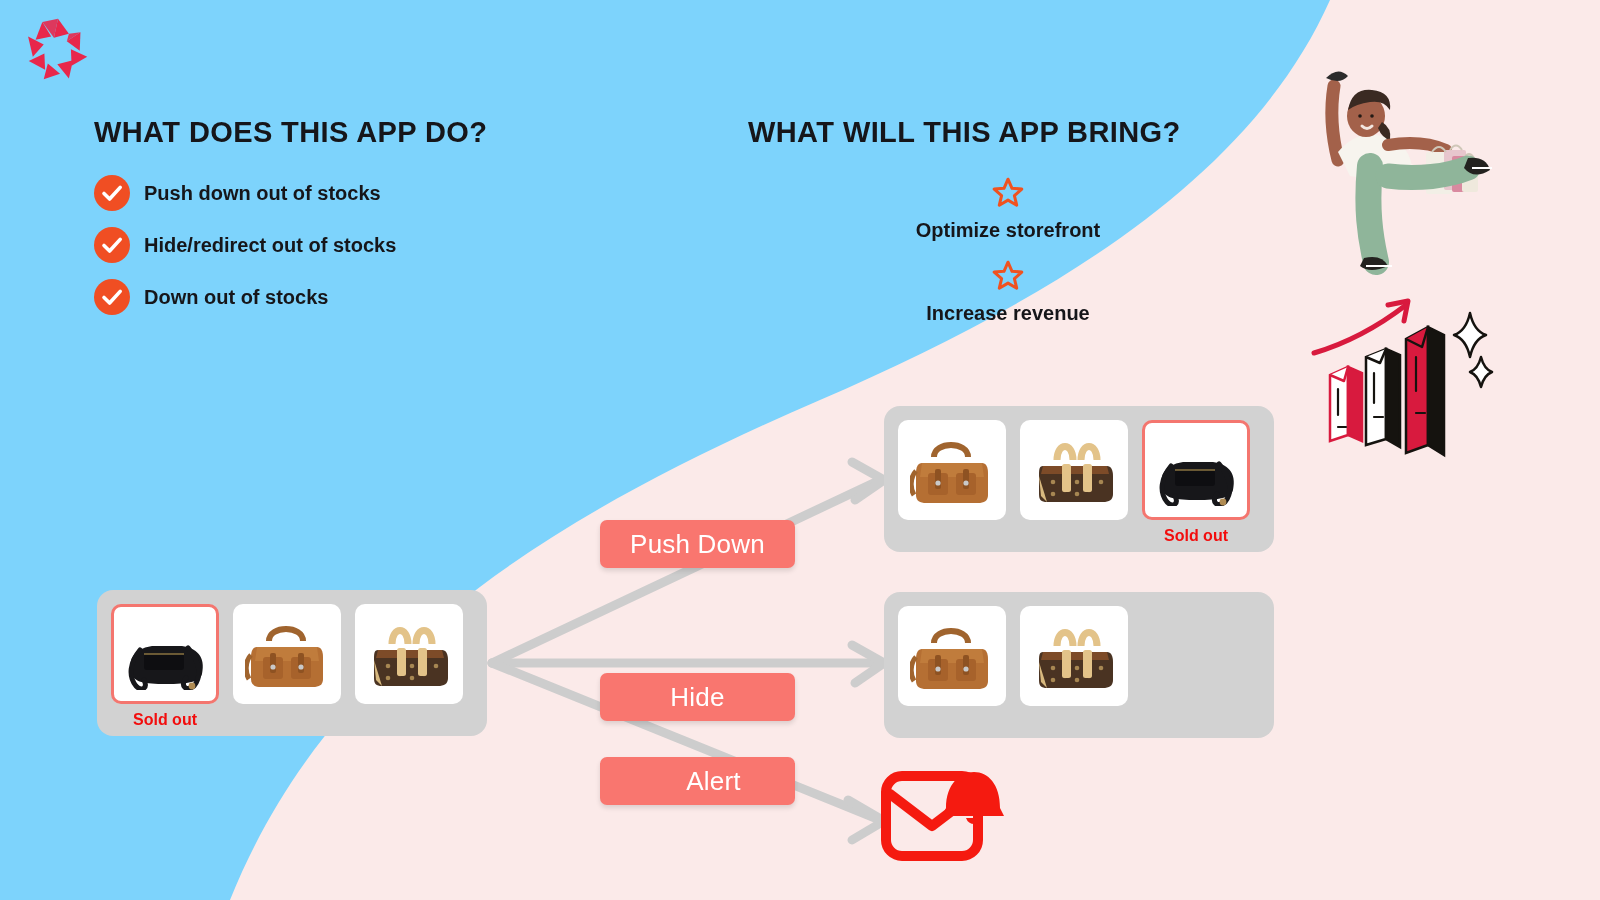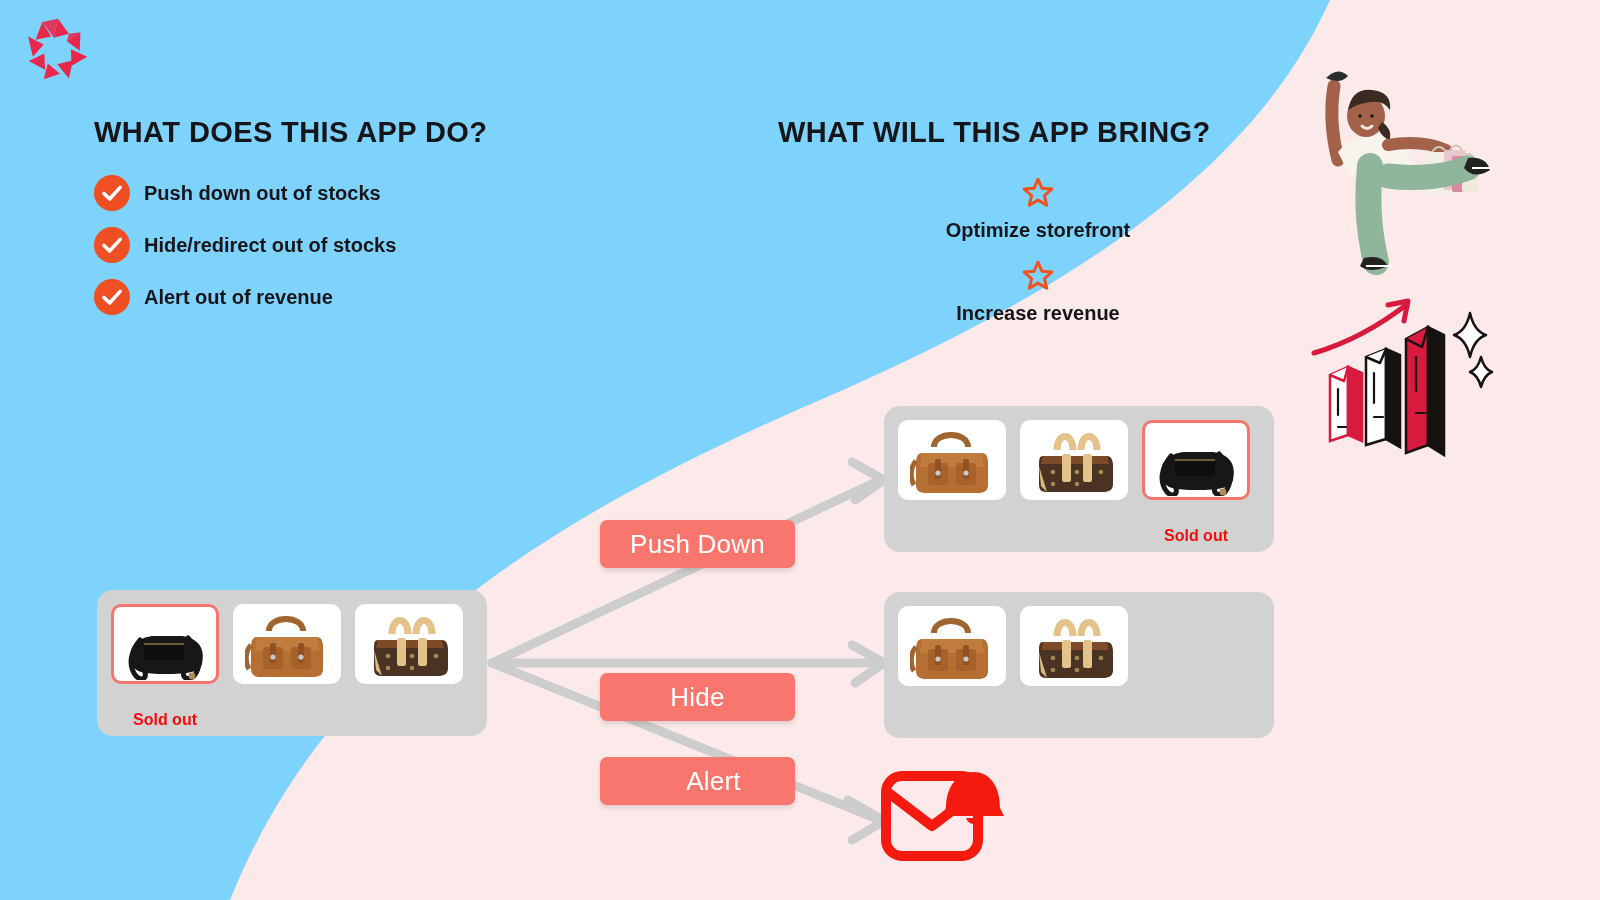--- a/index.html
+++ b/index.html
@@ -18,21 +18,21 @@
 
   
   #bg-curve { position: absolute; inset: 0; width: 1600px; height: 900px; z-index: 0; }
 
   
   #logo { position: absolute; left: 24px; top: 16px; width: 68px; height: 68px; z-index: 5; }
 
   
   .col { position: absolute; z-index: 6; }
   #col-left  { left: 94px; top: 116px; width: 620px; }
-  #col-right { left: 748px; top: 116px; width: 520px; margin-left: 30px; }
+  #col-right { left: 748px; top: 116px; width: 520px; }
 
   .col-title {
     font-size: 29px;
     font-weight: bold;
     letter-spacing: .4px;
     color: #16161a;
     margin-bottom: 26px;
     white-space: nowrap;
   }
   .bullet-list { list-style: none; }
@@ -68,21 +68,21 @@
     align-items: flex-start;
     padding: 14px;
     gap: 14px;
   }
   #grid-source { left: 97px; top: 590px; width: 390px; height: 146px; }
   #grid-pushdown { left: 884px; top: 406px; width: 390px; height: 146px; }
   #grid-hide { left: 884px; top: 592px; width: 390px; height: 146px; }
 
   .tile {
     position: relative;
-    width: 108px; height: 80px;
+    width: 108px; height: 100px;
     background: #ffffff;
     border-radius: 10px;
     flex: 0 0 auto;
     display: flex; align-items: center; justify-content: center;
   }
   .tile.sold { border: 3px solid #f4766f; }
   .tile svg { display: block; }
   .sold-label {
     position: absolute;
     left: 0; right: 0;
@@ -158,21 +158,21 @@
           <path d="M10 18.5 L15.6 24 L26.2 12.4" fill="none" stroke="#fff" stroke-width="3.6" stroke-linecap="round" stroke-linejoin="round"></path>
         </svg>
         <span class="b-label">Hide/redirect out of stocks</span>
       </li>
 
       <li class="bullet">
         <svg class="b-icon" width="36" height="36" viewBox="0 0 36 36" aria-hidden="true">
           <circle cx="18" cy="18" r="18" fill="#f04e23"></circle>
           <path d="M10 18.5 L15.6 24 L26.2 12.4" fill="none" stroke="#fff" stroke-width="3.6" stroke-linecap="round" stroke-linejoin="round"></path>
         </svg>
-        <span class="b-label">Alert out of revenue</span>
+        <span class="b-label">Down out of stocks</span>
       </li>
 
     </ul>
   </div>
 
   <div class="col" id="col-right">
     <div class="col-title">WHAT WILL THIS APP BRING?</div>
     <ul class="bullet-list">
 
       <li class="bullet">

